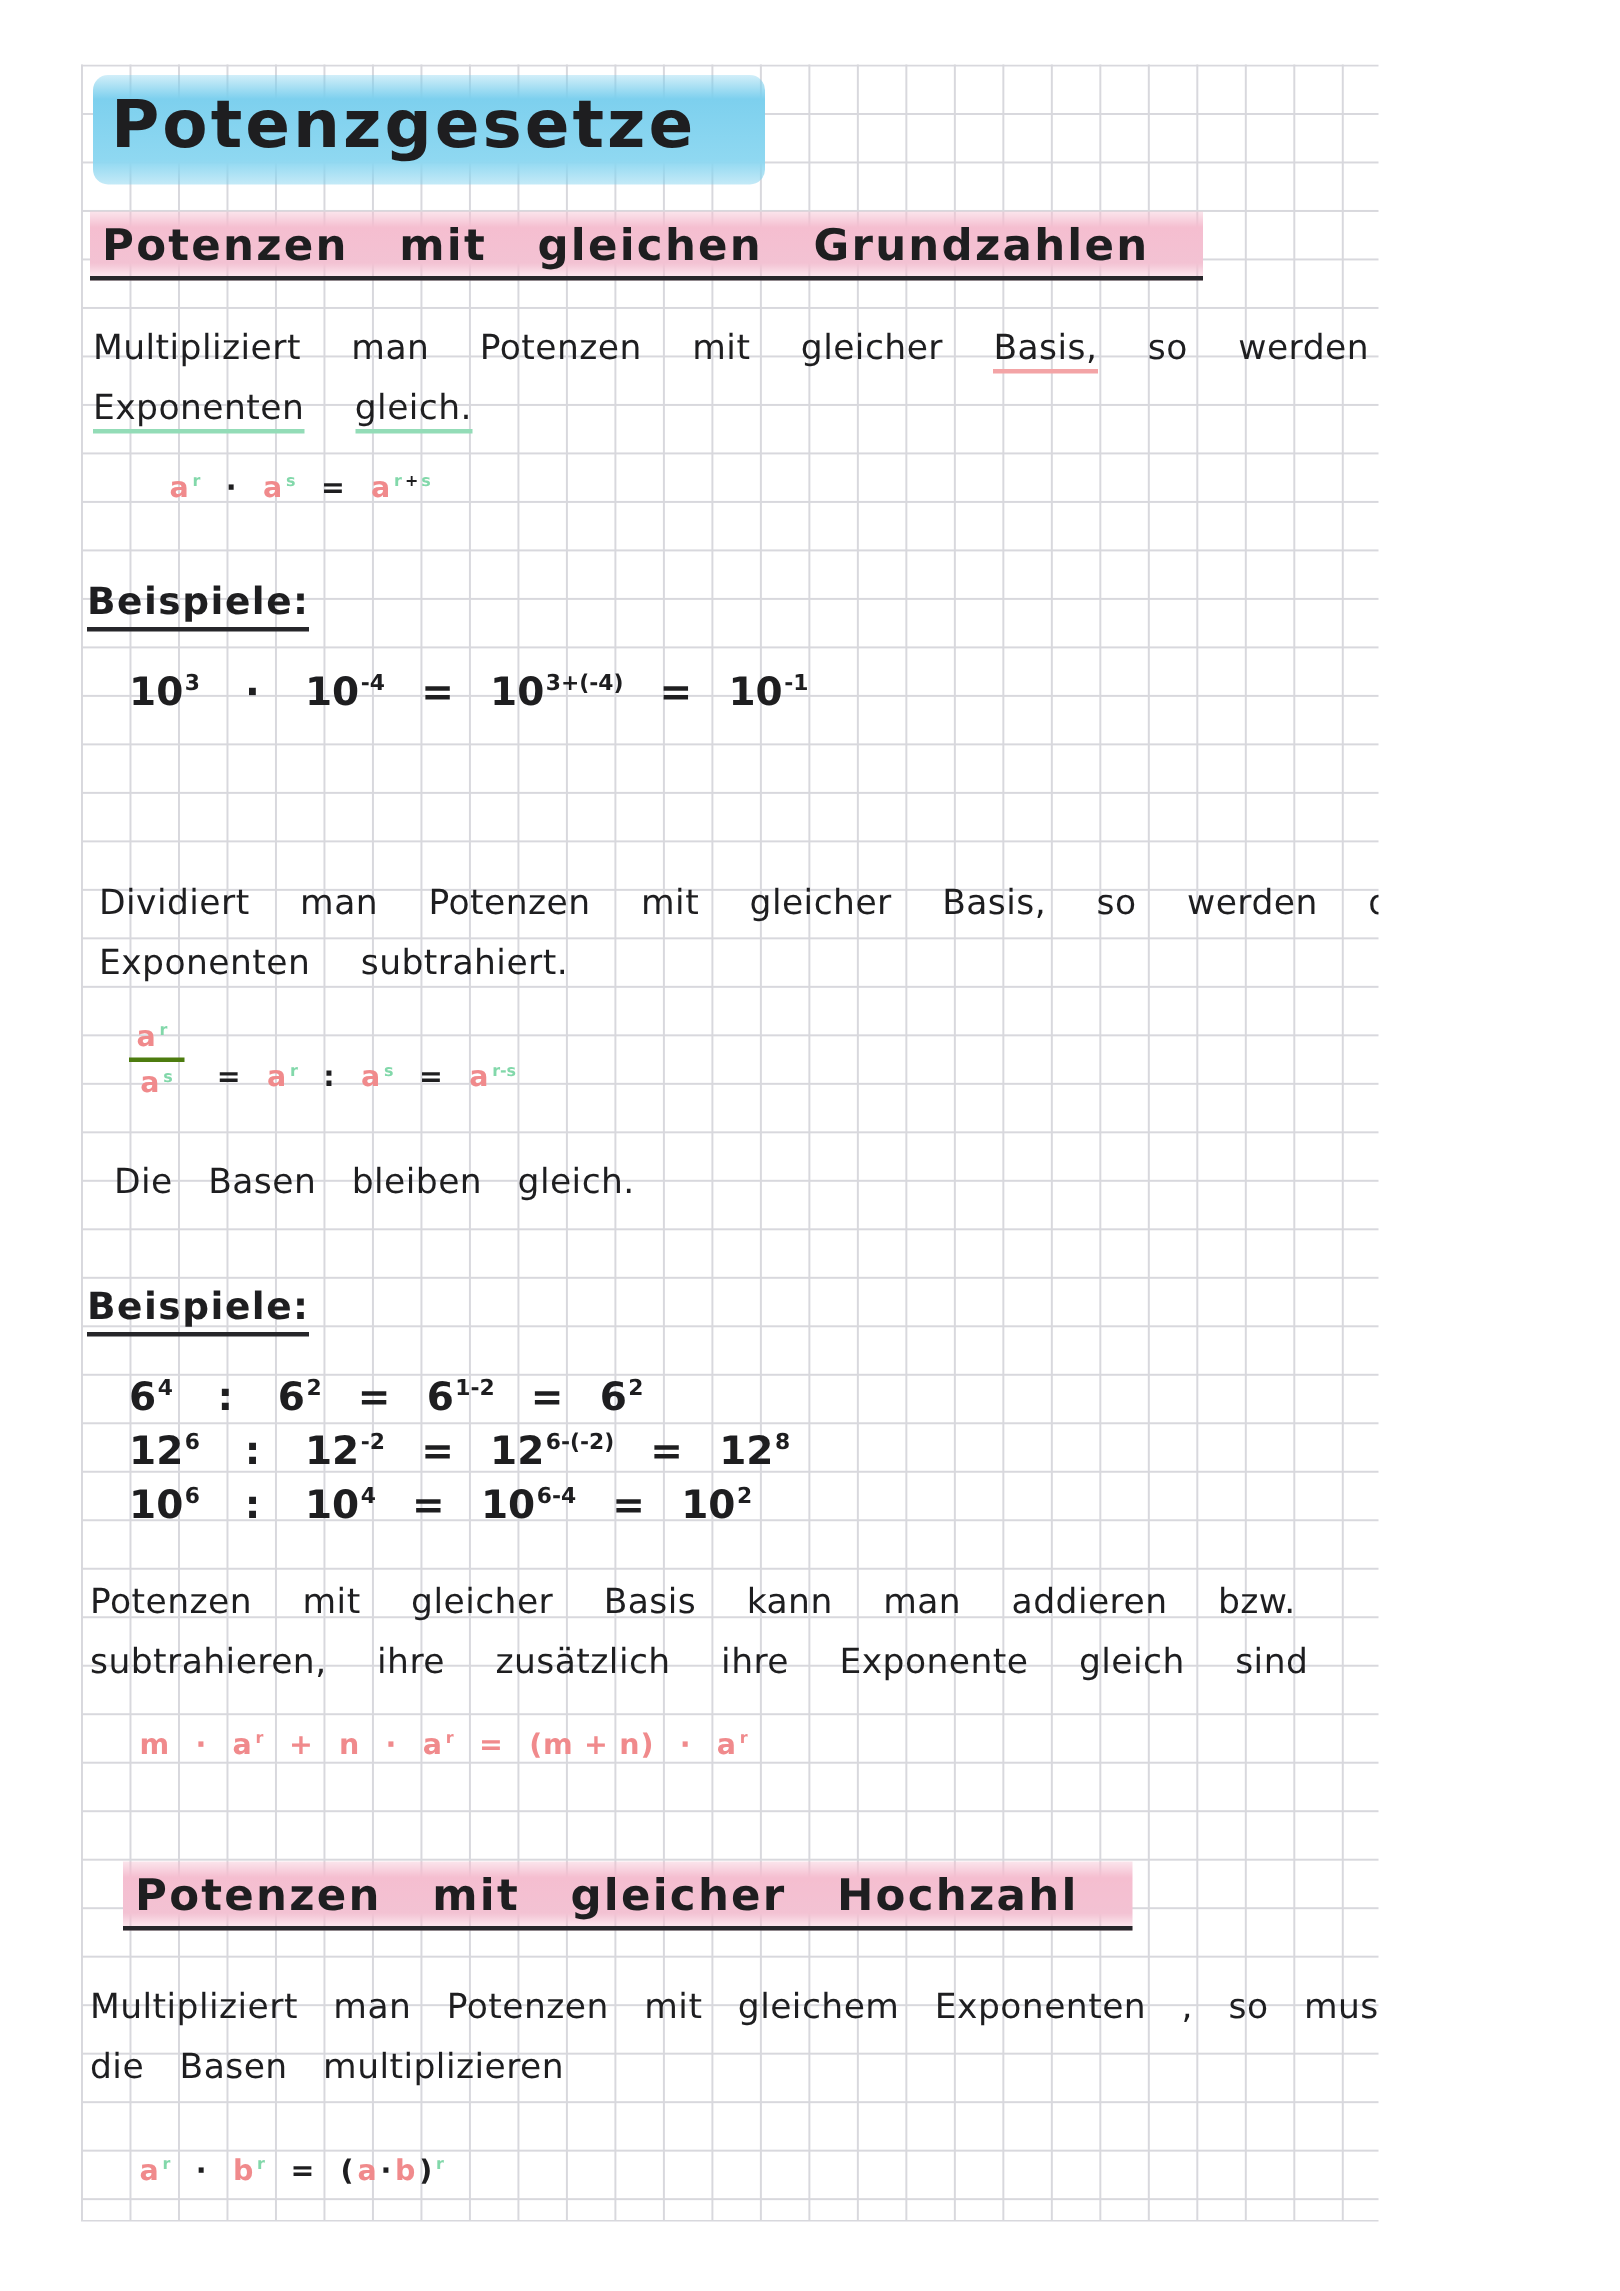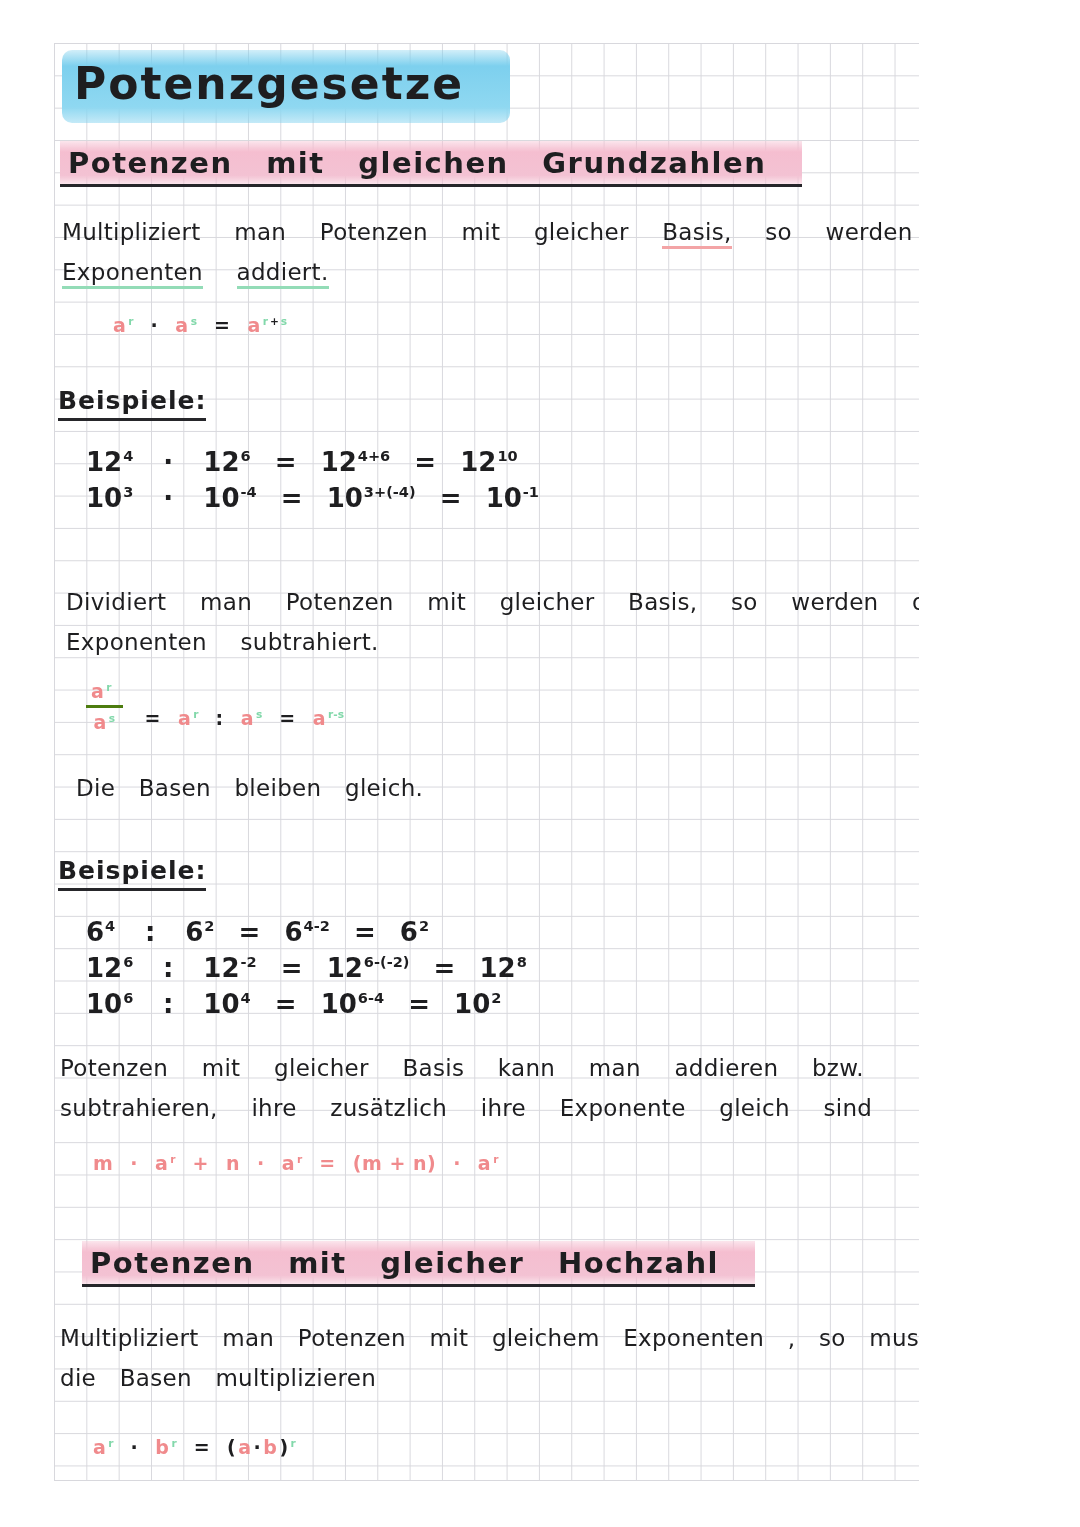--- a/index.html
+++ b/index.html
@@ -78,31 +78,30 @@
   <div class="block title" style="left:62px; top:58px;">
     <span class="hl-cyan">Potenzgesetze</span>
   </div>
 
   <div class="block heading" style="left:60px; top:146px;">
     <span class="hl-pink">Potenzen mit gleichen Grundzahlen</span>
   </div>
 
   <div class="block para" style="left:62px; top:212px;">
     <div class="line"><span class="tk">Multipliziert</span> <span class="tk">man</span> <span class="tk">Potenzen</span> <span class="tk">mit</span> <span class="tk">gleicher</span> <span class="tk u-red">Basis,</span> <span class="tk">so</span> <span class="tk">werden</span> <span class="tk">die</span></div>
-    <div class="line"><span class="tk u-green">Exponenten</span> <span class="tk u-green">addiert.</span></div>
+    <div class="line"><span class="tk u-green">Exponenten</span> <span class="tk u-green">gleich.</span></div>
   </div>
 
   <div class="block math" style="left:112px; top:314px;"><span class="tk c-red">a</span><span class="tk c-green sup">r</span><span class="tk c-ink op">·</span><span class="tk c-red">a</span><span class="tk c-green sup">s</span><span class="tk c-ink op">=</span><span class="tk c-red">a</span><span class="tk c-green sup">r</span><span class="tk c-ink sup">+</span><span class="tk c-green sup">s</span></div>
 
   <div class="block" style="left:58px; top:386px;">
     <span class="bsp">Beispiele:</span>
   </div>
 
   <div class="block examples" style="left:86px; top:444px;">
-    <div class="exrow"><span class="tk">12</span><span class="tk sup">4</span><span class="tk op">·</span><span class="tk">12</span><span class="tk sup">6</span><span class="tk op">=</span><span class="tk">12</span><span class="tk sup">4+6</span><span class="tk op">=</span><span class="tk">12</span><span class="tk sup">10</span></div>
     <div class="exrow"><span class="tk">10</span><span class="tk sup">3</span><span class="tk op">·</span><span class="tk">10</span><span class="tk sup">-4</span><span class="tk op">=</span><span class="tk">10</span><span class="tk sup">3+(-4)</span><span class="tk op">=</span><span class="tk">10</span><span class="tk sup">-1</span></div>
   </div>
 
   <div class="block para" style="left:66px; top:582px;">
     <div class="line"><span class="tk">Dividiert</span> <span class="tk">man</span> <span class="tk">Potenzen</span> <span class="tk">mit</span> <span class="tk">gleicher</span> <span class="tk">Basis,</span> <span class="tk">so</span> <span class="tk">werden</span> <span class="tk">die</span></div>
     <div class="line"><span class="tk">Exponenten</span> <span class="tk">subtrahiert.</span></div>
   </div>
 
   <div class="block math fracwrap" style="left:86px; top:680px;">
     <span class="frac">
@@ -114,21 +113,21 @@
 
   <div class="block para para-tight" style="left:76px; top:768px;">
     <span>Die Basen bleiben gleich.</span>
   </div>
 
   <div class="block" style="left:58px; top:856px;">
     <span class="bsp">Beispiele:</span>
   </div>
 
   <div class="block examples" style="left:86px; top:914px;">
-    <div class="exrow"><span class="tk">6</span><span class="tk sup">4</span><span class="tk op">:</span><span class="tk">6</span><span class="tk sup">2</span><span class="tk op">=</span><span class="tk">6</span><span class="tk sup">4-2</span><span class="tk op">=</span><span class="tk">6</span><span class="tk sup">2</span></div>
+    <div class="exrow"><span class="tk">6</span><span class="tk sup">4</span><span class="tk op">:</span><span class="tk">6</span><span class="tk sup">2</span><span class="tk op">=</span><span class="tk">6</span><span class="tk sup">1-2</span><span class="tk op">=</span><span class="tk">6</span><span class="tk sup">2</span></div>
     <div class="exrow"><span class="tk">12</span><span class="tk sup">6</span><span class="tk op">:</span><span class="tk">12</span><span class="tk sup">-2</span><span class="tk op">=</span><span class="tk">12</span><span class="tk sup">6-(-2)</span><span class="tk op">=</span><span class="tk">12</span><span class="tk sup">8</span></div>
     <div class="exrow"><span class="tk">10</span><span class="tk sup">6</span><span class="tk op">:</span><span class="tk">10</span><span class="tk sup">4</span><span class="tk op">=</span><span class="tk">10</span><span class="tk sup">6-4</span><span class="tk op">=</span><span class="tk">10</span><span class="tk sup">2</span></div>
   </div>
 
   <div class="block para" style="left:60px; top:1048px;">
     <div class="line"><span class="tk">Potenzen</span> <span class="tk">mit</span> <span class="tk">gleicher</span> <span class="tk">Basis</span> <span class="tk">kann</span> <span class="tk">man</span> <span class="tk">addieren</span> <span class="tk">bzw.</span></div>
     <div class="line"><span class="tk">subtrahieren,</span> <span class="tk">ihre</span> <span class="tk">zusätzlich</span> <span class="tk">ihre</span> <span class="tk">Exponente</span> <span class="tk">gleich</span> <span class="tk">sind</span></div>
   </div>
 
   <div class="block math" style="left:92px; top:1152px;"><span class="tk c-red">m</span><span class="tk c-red op">·</span><span class="tk c-red">a</span><span class="tk c-red sup">r</span><span class="tk c-red op">+</span><span class="tk c-red">n</span><span class="tk c-red op">·</span><span class="tk c-red">a</span><span class="tk c-red sup">r</span><span class="tk c-red op">=</span><span class="tk c-red">(m + n)</span><span class="tk c-red op">·</span><span class="tk c-red">a</span><span class="tk c-red sup">r</span></div>

